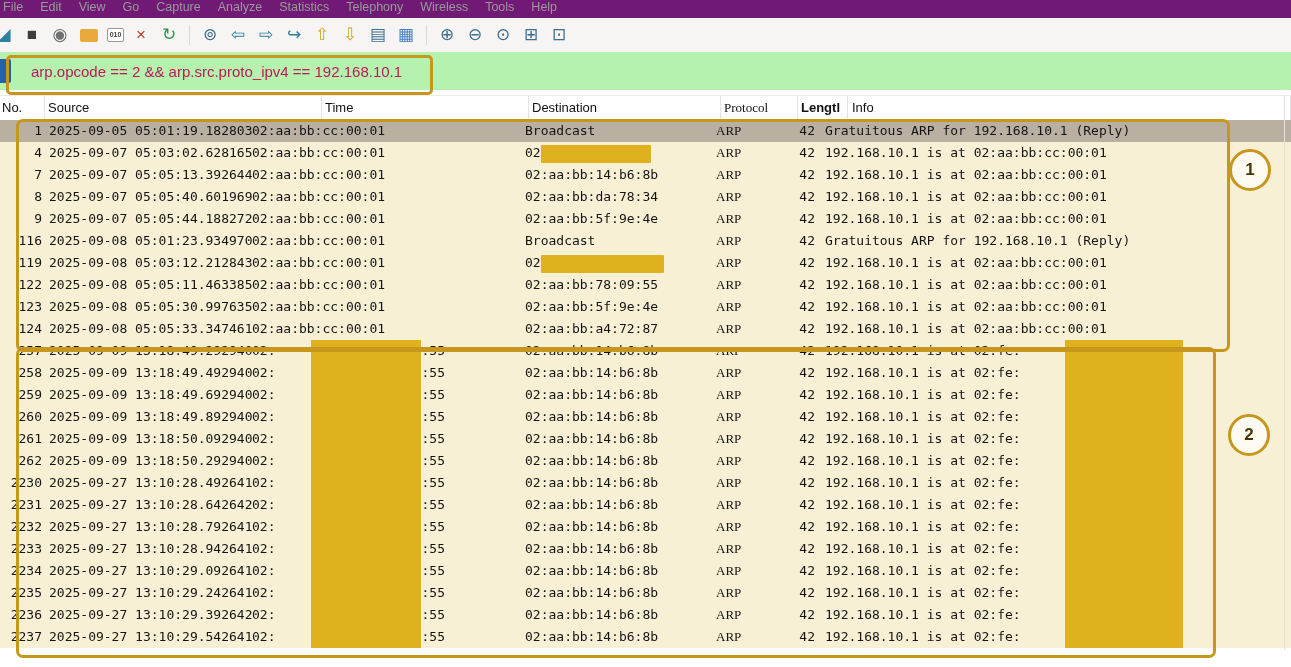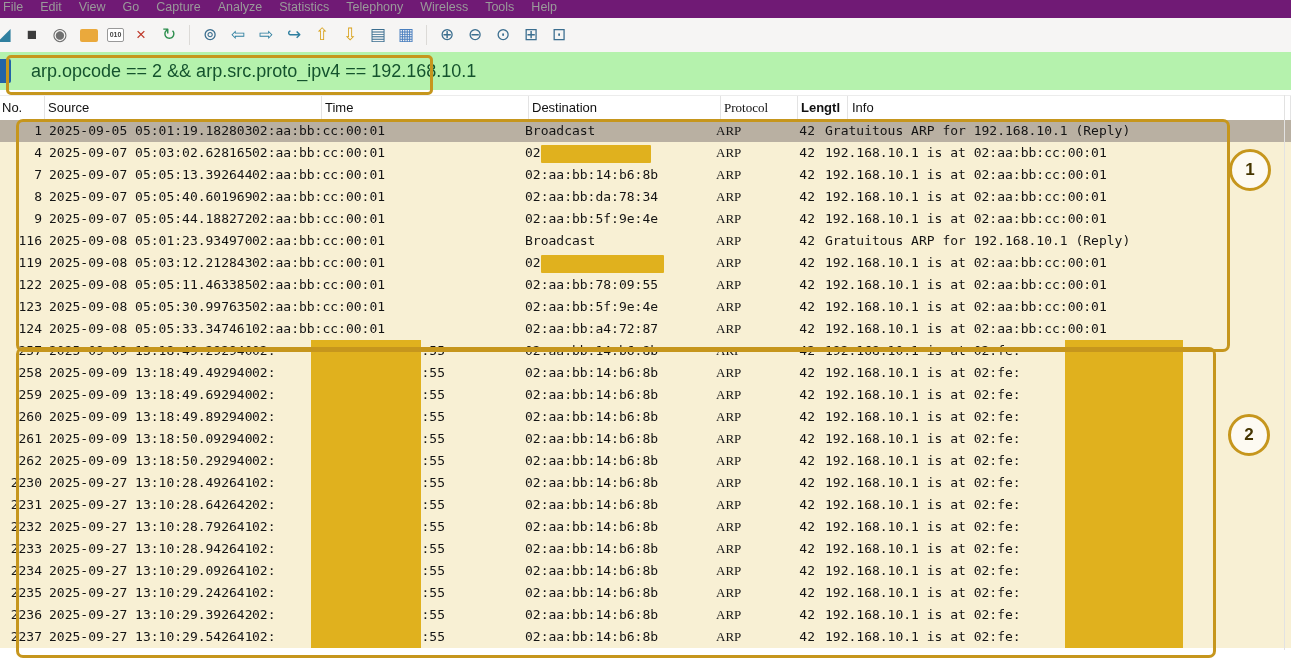--- a/index.html
+++ b/index.html
@@ -20,21 +20,21 @@
   .ticon:first-child{margin-left:-7px;}
   .ticon.folder{width:18px;height:13px;border-radius:2px;margin:0 3px;}
   .ticon.boxed{font-size:7px;font-weight:bold;border:1px solid #999;width:15px;height:12px;
                line-height:12px;border-radius:2px;background:#fff;}
   .tsep{width:1px;height:20px;background:#dcdad7;margin:0 3px;}
 
   
   .filterbar{position:absolute;top:52px;left:0;right:0;height:38px;background:#b5f2ad;
              display:flex;align-items:center;}
   .bookmark{width:16px;height:24px;background:#2263a8;border-radius:2px;margin-left:-5px;flex:none;}
-  .filter-text{margin-left:20px;font-size:18px;color:#14532d;white-space:pre;}
+  .filter-text{margin-left:20px;font-size:15px;color:#be185d;white-space:pre;}
 
   
   .header{position:absolute;top:95px;left:0;right:0;height:25px;background:#fff;
           border-top:1px solid #ececec;border-bottom:1px solid #c9c9c9;display:flex;
           font-size:13px;color:#111;line-height:23px;}
   .hcell{border-right:1px solid #e3e3e3;padding-left:3px;white-space:nowrap;overflow:visible;}
 
   
   .c0{width:42px;flex:none;}
   .c1{width:203px;flex:none;padding-left:3px;}

